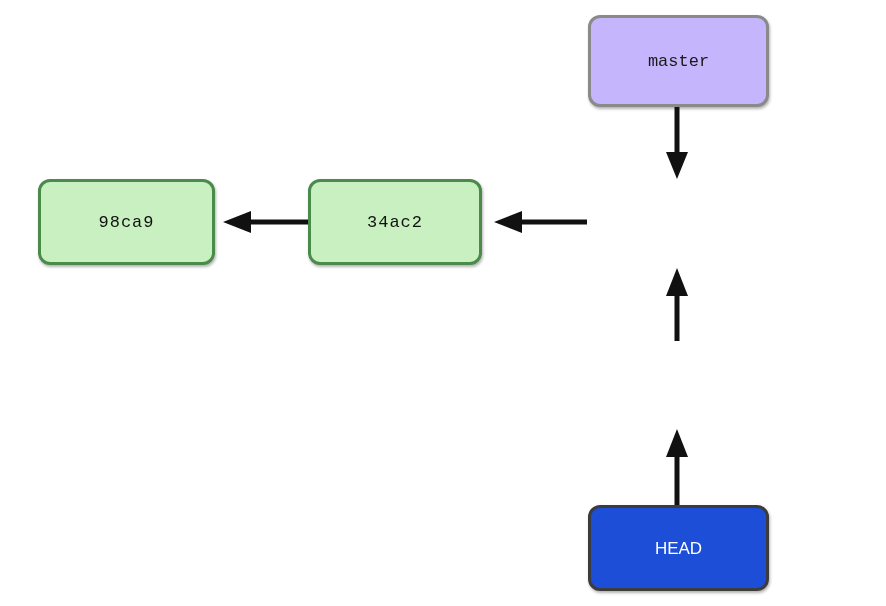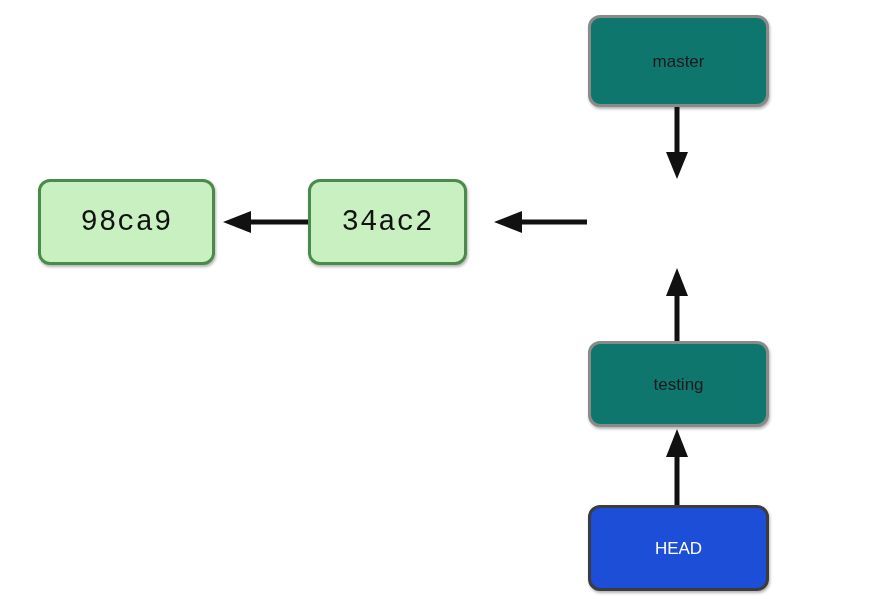--- a/index.html
+++ b/index.html
@@ -31,30 +31,30 @@
     text-align: center;
     line-height: 1;
     user-select: none;
   }
 
   .node.commit {
     background: #c8f0c0;
     border-color: #4a8a4a;
     color: #111111;
     font-family: "Liberation Mono", "DejaVu Sans Mono", monospace;
-    font-size: 29px;
+    font-size: 17px;
     letter-spacing: 1px;
     box-shadow: 1px 2px 3px rgba(0,0,0,0.30);
   }
 
   .node.ref {
-    background: #0f766e;
+    background: #c4b5fd;
     border-color: #8a8a8a;
     color: #1a1a1a;
-    font-family: Liberation Sans, sans-serif;
+    font-family: Liberation Mono, monospace;
     font-size: 17px;
     box-shadow: 1px 2px 3px rgba(0,0,0,0.30);
   }
 
   .node.head {
     background: #1d4ed8;
     border-color: #3c3c3c;
     color: #ffffff;
     font-family: "Liberation Sans", sans-serif;
     font-size: 17px;
@@ -90,42 +90,39 @@
     <span>98ca9</span>
   </div>
 
   <div class="arrow" style="left:215px; top:208px; width:93px; height:28px;">
     <svg width="93" height="28" viewBox="0 0 93 28">
       <line x1="93" y1="14" x2="30" y2="14" stroke="#111111" stroke-width="5"></line>
       <polygon points="8,14 36,3 36,25" fill="#111111"></polygon>
     </svg>
   </div>
 
-  <div class="node commit" style="left:308px; top:179px; width:159px; height:86px;">
+  <div class="node commit" style="left:308px; top:179px; width:174px; height:86px;">
     <span>34ac2</span>
   </div>
 
   <div class="arrow" style="left:486px; top:208px; width:101px; height:28px;">
     <svg width="101" height="28" viewBox="0 0 101 28">
       <line x1="101" y1="14" x2="30" y2="14" stroke="#111111" stroke-width="5"></line>
       <polygon points="8,14 36,3 36,25" fill="#111111"></polygon>
     </svg>
   </div>
 
 
   <div class="arrow" style="left:663px; top:266px; width:28px; height:75px;">
     <svg width="28" height="75" viewBox="0 0 28 75">
       <line x1="14" y1="75" x2="14" y2="18" stroke="#111111" stroke-width="5"></line>
       <polygon points="14,2 3,30 25,30" fill="#111111"></polygon>
     </svg>
   </div>
 
-  <div class="node ref" style="left:588px; top:341px; width:181px; height:86px;">
-    <span>testing</span>
-  </div>
 
   <div class="arrow" style="left:663px; top:427px; width:28px; height:78px;">
     <svg width="28" height="78" viewBox="0 0 28 78">
       <line x1="14" y1="78" x2="14" y2="18" stroke="#111111" stroke-width="5"></line>
       <polygon points="14,2 3,30 25,30" fill="#111111"></polygon>
     </svg>
   </div>
 
   <div class="node head" style="left:588px; top:505px; width:181px; height:86px;">
     <span>HEAD</span>

